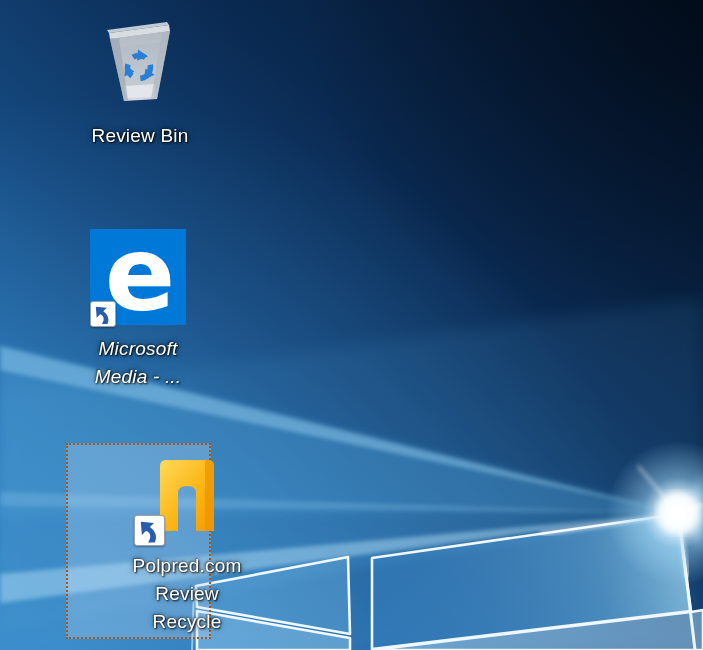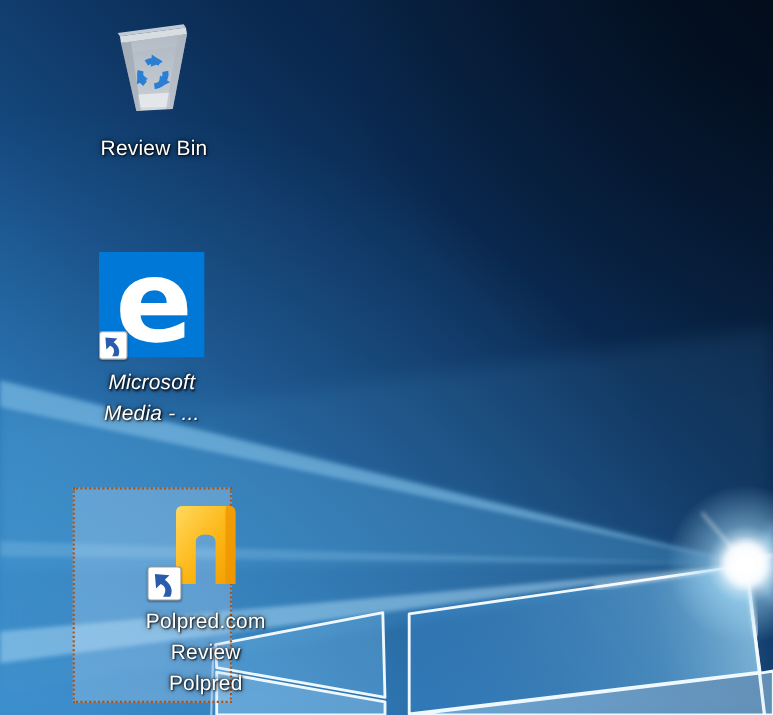--- a/index.html
+++ b/index.html
@@ -158,17 +158,17 @@
       <path d="M49,3 L51,3 Q57,3 57,9 L57,74 L48,74 L48,9 Q48,4 49,3 Z" fill="#ee9400" opacity="0.75"></path>
     </svg>
     <div class="shortcut-overlay" style="left:20px;top:72px;width:29px;height:29px;">
       <svg viewBox="0 0 16 16">
         <path d="M3.2,3.2 L10.5,3.8 L8.2,6.1 C11.6,8.5 12.4,12 10.9,14.6 L7.3,14.6 C9.3,11.6 8.6,9.2 6.1,8.2 L3.8,10.5 Z" fill="#2a5cae"></path>
       </svg>
     </div>
     <div class="icon-label" style="left:-27px;top:109px;">
       <div>Polpred.com</div>
       <div>Review</div>
-      <div>Polpred</div>
+      <div>Recycle</div>
     </div>
   </div>
 
 </div>
 
 </body></html>

